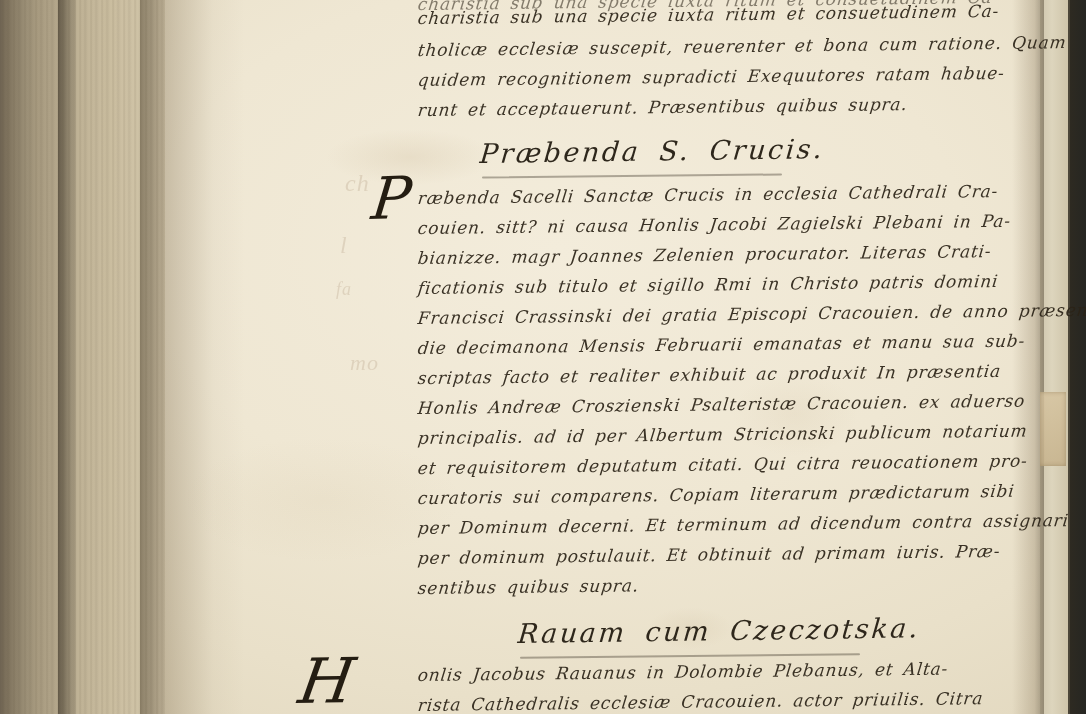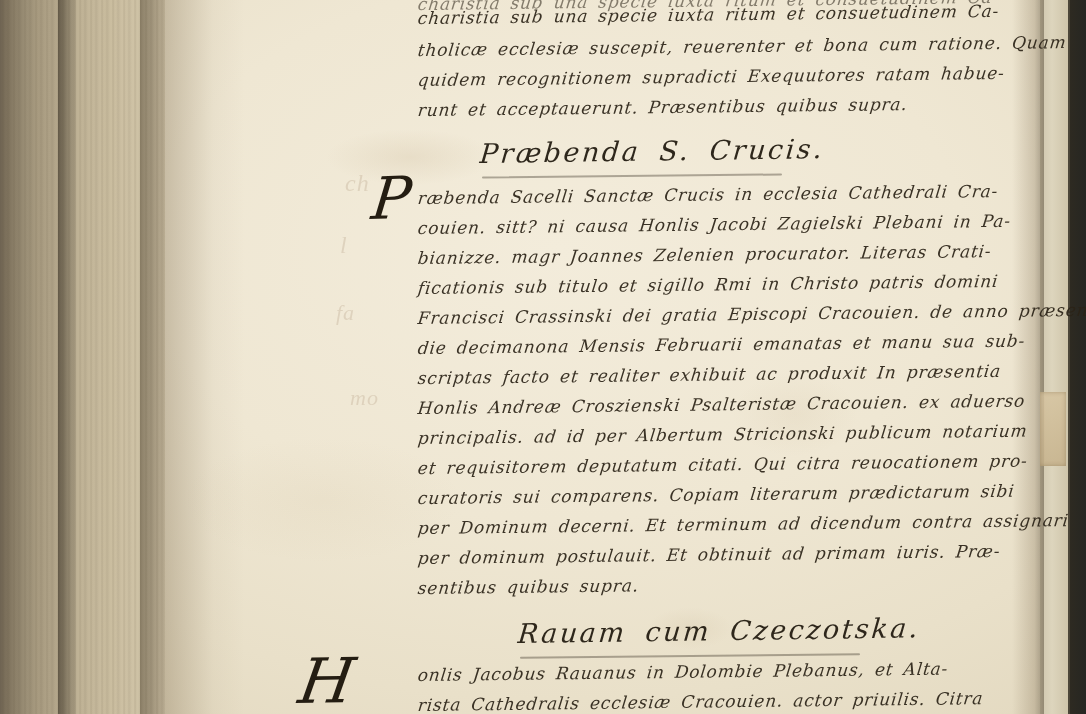--- a/index.html
+++ b/index.html
@@ -223,22 +223,22 @@
   <div class="leaf"></div>
   <div class="leaf-inner-shadow"></div>
 
   <div class="next-leaf"></div>
   <div class="right-fold-shadow"></div>
   <div class="repair-patch"></div>
   <div class="outer-dark"></div>
 
   <div class="ghost" style="left:345px; top:170px; font-size:24px;">ch</div>
   <div class="ghost" style="left:340px; top:232px; font-size:24px;">l</div>
-  <div class="ghost" style="left:336px; top:300px; font-size:22px;">fa</div>
-  <div class="ghost" style="left:350px; top:350px; font-size:22px;margin-top:35px;">mo</div>
+  <div class="ghost" style="left:336px; top:279px; font-size:18px;">fa</div>
+  <div class="ghost" style="left:350px; top:350px; font-size:22px;">mo</div>
 
   <div class="script line faint clip-top" style="left:418px; top:-6px;">charistia sub una specie iuxta ritum et consuetudinem Ca-</div>
   <div class="script line" style="left:418px; top:8px;">charistia sub una specie iuxta ritum et consuetudinem Ca-</div>
   <div class="script line" style="left:418px; top:40px;">tholicæ ecclesiæ suscepit, reuerenter et bona cum ratione. Quam</div>
   <div class="script line" style="left:418px; top:70px;">quidem recognitionem supradicti Exequutores ratam habue-</div>
   <div class="script line" style="left:418px; top:100px;">runt et acceptauerunt. Præsentibus quibus supra.</div>
 
   <div class="script heading" style="left:480px; top:138px;">Præbenda S. Crucis.</div>
   <div class="flourish" style="left:482px; top:175px; width:300px;"></div>
 

